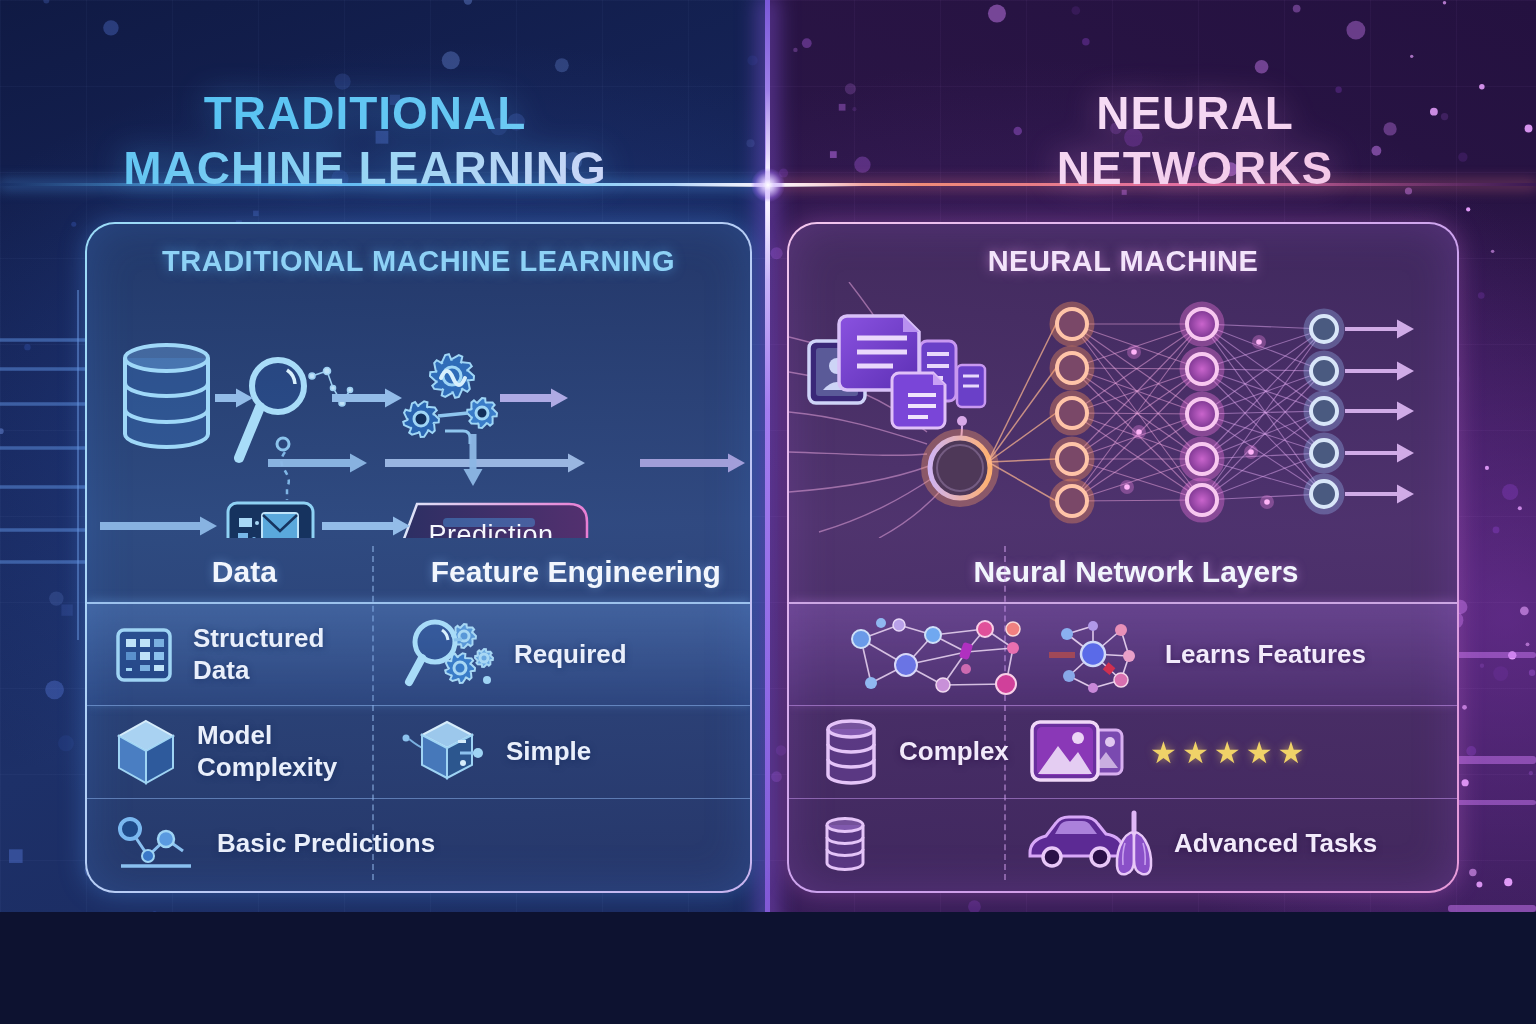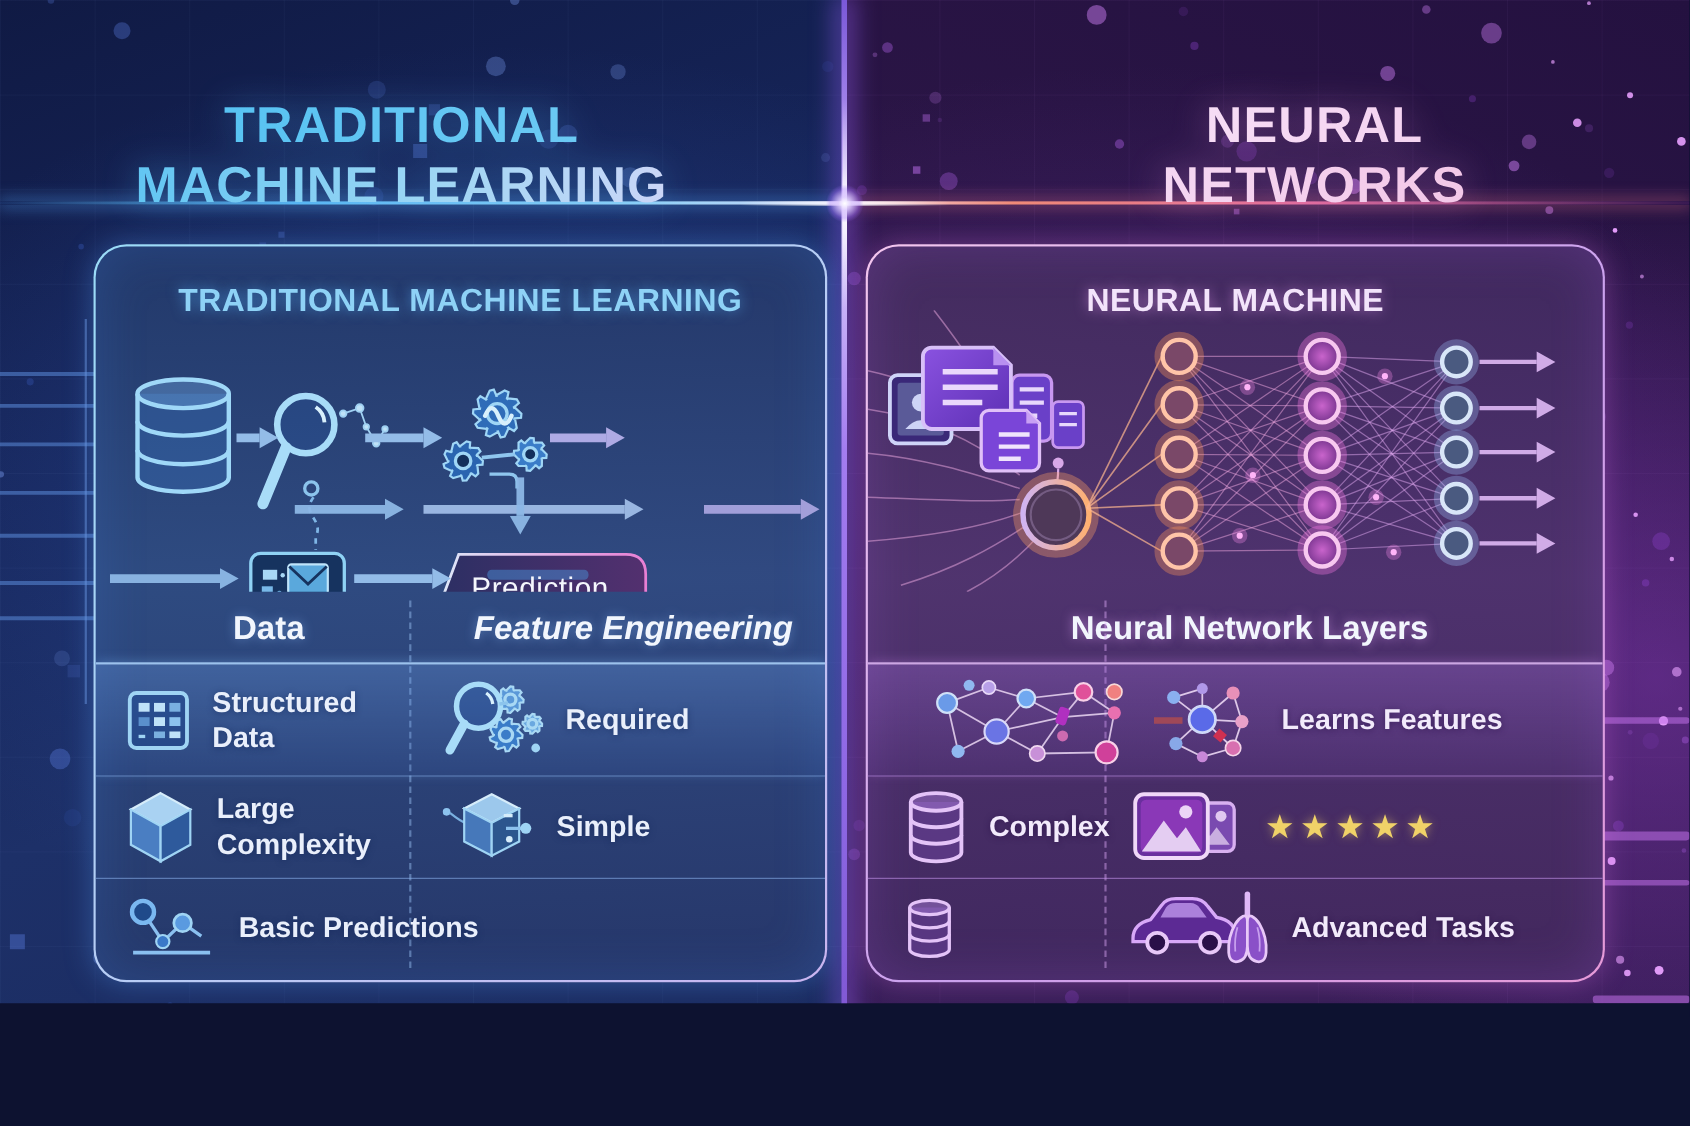--- a/index.html
+++ b/index.html
@@ -58,21 +58,21 @@
      background:linear-gradient(135deg,#9adcf8,#b9ccf6 55%,#c9b4f0);
      box-shadow:0 0 26px rgba(90,160,250,.35);}
   .panel-right{left:787px;width:668px;height:667px;
      background:linear-gradient(135deg,#f4c6ee,#caa0ee 55%,#e79ad8);
      box-shadow:0 0 26px rgba(225,120,230,.32);}
   .panel-inner{position:relative;width:100%;height:100%;border-radius:28px;overflow:hidden;}
   .panel-left .panel-inner{background:linear-gradient(180deg,rgba(25,44,95,.93),rgba(33,60,116,.9) 45%,rgba(26,45,96,.93));
      box-shadow:inset 0 0 46px rgba(70,130,230,.22);}
   .panel-right .panel-inner{background:linear-gradient(180deg,rgba(52,30,82,.92),rgba(64,38,96,.9) 45%,rgba(54,31,84,.93));
      box-shadow:inset 0 0 46px rgba(170,90,230,.22);}
-  .panel-header{position:absolute;top:18px;left:0;right:0;text-align:center;margin:16px;
+  .panel-header{position:absolute;top:18px;left:0;right:0;text-align:center;margin:3px;
      font-size:29px;font-weight:700;letter-spacing:.5px;}
   .panel-left .panel-header{color:#8ed2f6;text-shadow:0 0 12px rgba(90,180,250,.6);}
   .panel-right .panel-header{color:#f3e4fb;text-shadow:0 0 12px rgba(240,160,250,.55);}
   .diagram-svg{position:absolute;left:0;top:58px;}
   
   .cmp-table{position:absolute;left:0;top:318px;right:0;bottom:7px;}
   .vdivider{position:absolute;top:4px;bottom:4px;width:0;border-left:2px dashed rgba(160,200,250,.45);}
   .panel-right .vdivider{border-left-color:rgba(225,170,250,.45);}
   .thead{display:flex;height:60px;align-items:center;}
   .th{font-size:30px;font-weight:700;color:#f2f6fd;text-align:center;
@@ -90,21 +90,21 @@
        text-shadow:0 1px 6px rgba(20,40,90,.6);}
   .panel-right .lbl{color:#f2eafb;text-shadow:0 1px 6px rgba(40,15,70,.6);}
   .lbl.w2{max-width:175px;}
   .stars{font-family:"DejaVu Sans",sans-serif;font-size:30px;letter-spacing:5px;color:#f0d268;
        text-shadow:0 0 9px rgba(242,210,100,.55);}
   
   .panel-left  .colA{width:285px;padding-left:28px;}
   .panel-left  .colB{width:378px;padding-left:30px;}
   .panel-right .colA{width:215px;padding-left:34px;}
   .panel-right .colB{width:449px;padding-left:22px;}
-  .panel-left  .thA{width:285px;}  .panel-left  .thB{width:378px;font-style:italic;}
+  .panel-left  .thA{width:285px;}  .panel-left  .thB{width:378px;}
   .icon{flex:0 0 auto;display:block;}
 </style>
 </head>
 <body>
 
 <div id="stage">
 
   <div class="half left-half"></div>
   <div class="half right-half"></div>
   <svg id="bg-decor" width="1536" height="1024">
@@ -494,21 +494,21 @@
           </div>
         </div>
 
         <div class="trow sep" style="height:92px">
           <div class="cell colA">
             <svg class="icon" width="62" height="70" viewBox="0 0 62 70">
               <polygon points="31,4 58,19 31,34 4,19" fill="#a9d2f2" stroke="#d5ecfa" stroke-width="2"></polygon>
               <polygon points="4,19 31,34 31,66 4,51" fill="#4a7ec2" stroke="#9fd4f4" stroke-width="2"></polygon>
               <polygon points="58,19 31,34 31,66 58,51" fill="#2e5a9c" stroke="#9fd4f4" stroke-width="2"></polygon>
             </svg>
-            <span class="lbl w2">Large Complexity</span>
+            <span class="lbl w2">Model Complexity</span>
           </div>
           <div class="cell colB">
             <svg class="icon" width="84" height="64" viewBox="0 0 84 64">
               <circle cx="4" cy="18" r="3.5" fill="#8cc2ee"></circle>
               <path d="M7 19 q10 8 16 10" stroke="#7ab0e0" stroke-width="2" fill="none"></path>
               <polygon points="45,2 70,15 45,28 20,15" fill="#9cc8ec" stroke="#d5ecfa" stroke-width="2"></polygon>
               <polygon points="20,15 45,28 45,58 20,45" fill="#4678ba" stroke="#9fd4f4" stroke-width="2"></polygon>
               <polygon points="70,15 45,28 45,58 70,45" fill="#2c568e" stroke="#9fd4f4" stroke-width="2"></polygon>
               <line x1="58" y1="33" x2="72" y2="33" stroke="#8cc2ee" stroke-width="3"></line>
               <circle cx="76" cy="33" r="5" fill="#9fd4f4"></circle>

